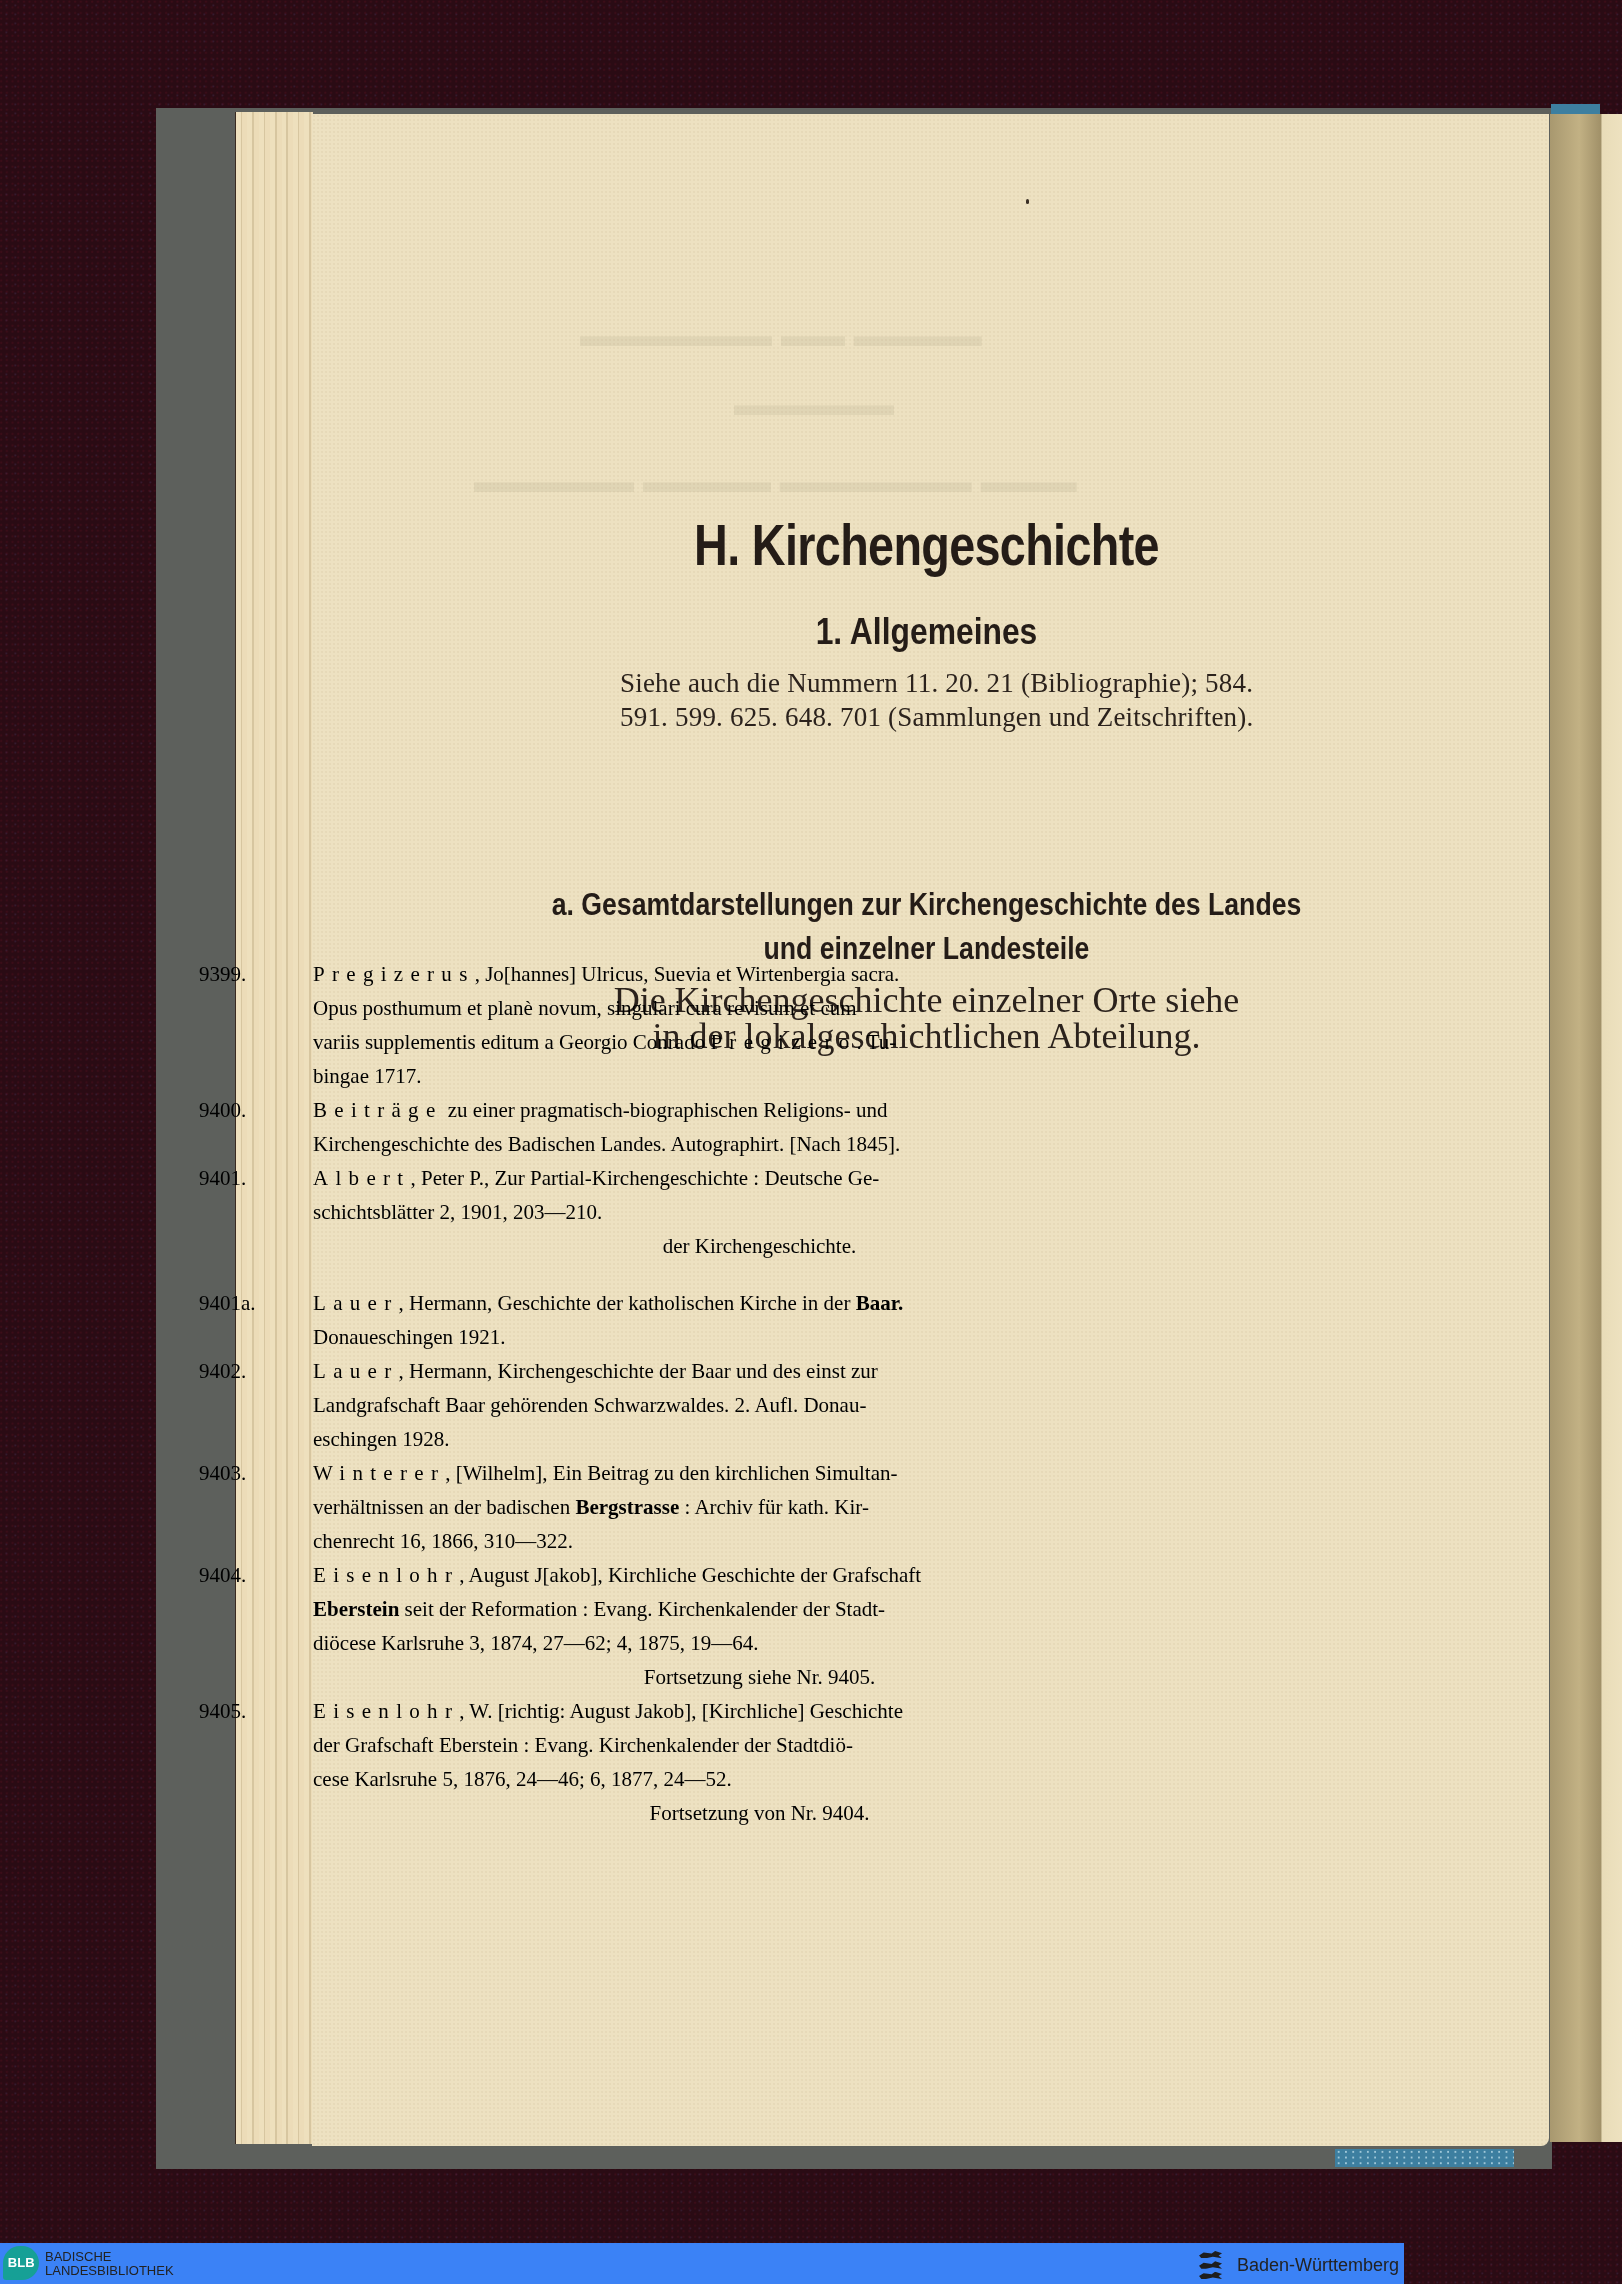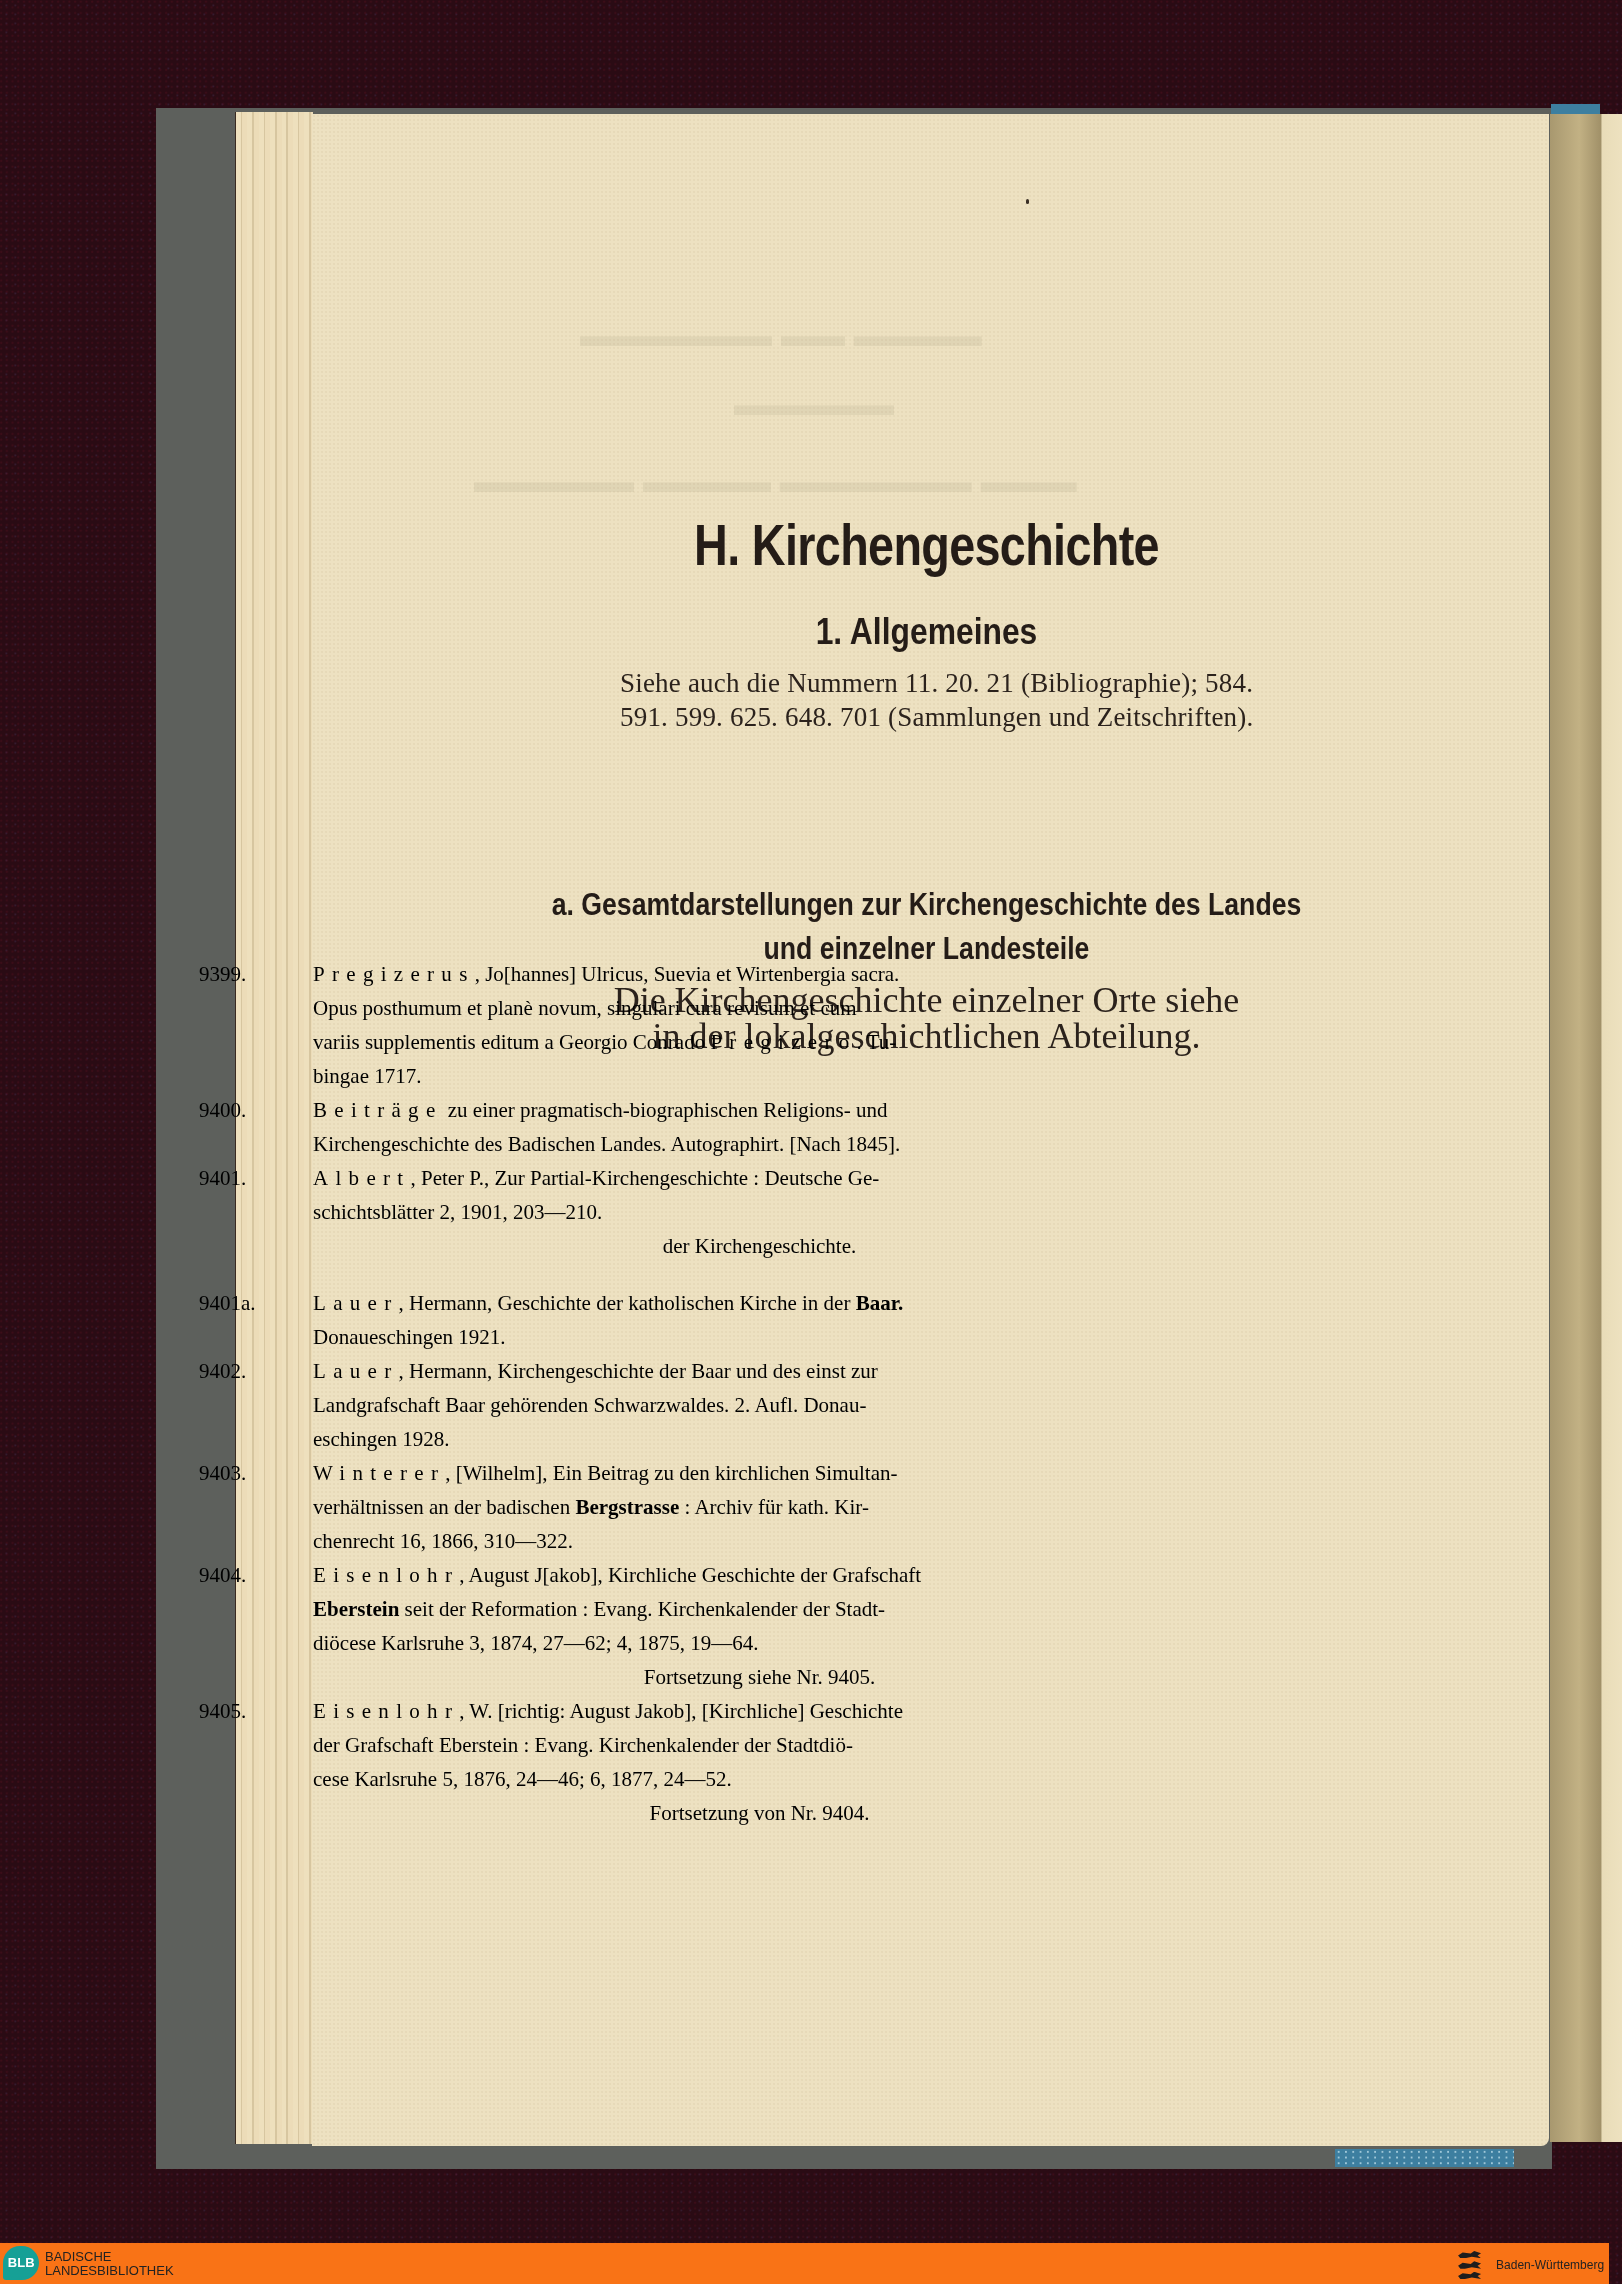--- a/index.html
+++ b/index.html
@@ -166,22 +166,22 @@
     .entry-note {
       display: block;
       text-align: center;
       width: 893px;
     }
     .gap { height: 23px; }
 
     .footer {
       position: absolute;
       left: 0; top: 2243px;
-      width: 1609px; height: 41px;
-      background: #f97316;
+      width: 1404px; height: 41px;
+      background: #3b82f6;
     }
     .blb-logo {
       position: absolute;
       left: 3.2px; top: 3.2px;
       width: 36px; height: 34px;
       background: #16a096;
       border-radius: 18px 18px 18px 3.2px;
       color: #ffffff;
       font-family: "Liberation Sans", sans-serif;
       font-weight: bold;
@@ -196,21 +196,21 @@
       font-weight: normal;
       font-size: 13px;
       line-height: 14px;
       color: #222222;
     }
     .blb-text span { display: block; }
     .bw {
       position: absolute;
       right: 4.9px; top: 8px;
       font-family: "Liberation Sans", sans-serif;
-      font-size: 12px;
+      font-size: 18px;
       color: #222222;
       display: flex;
       align-items: center;
       gap: 15px;
     }
     .lions {
       width: 23px; height: 28px;
       display: flex; flex-direction: column; justify-content: space-between;
     }
     .lion {

